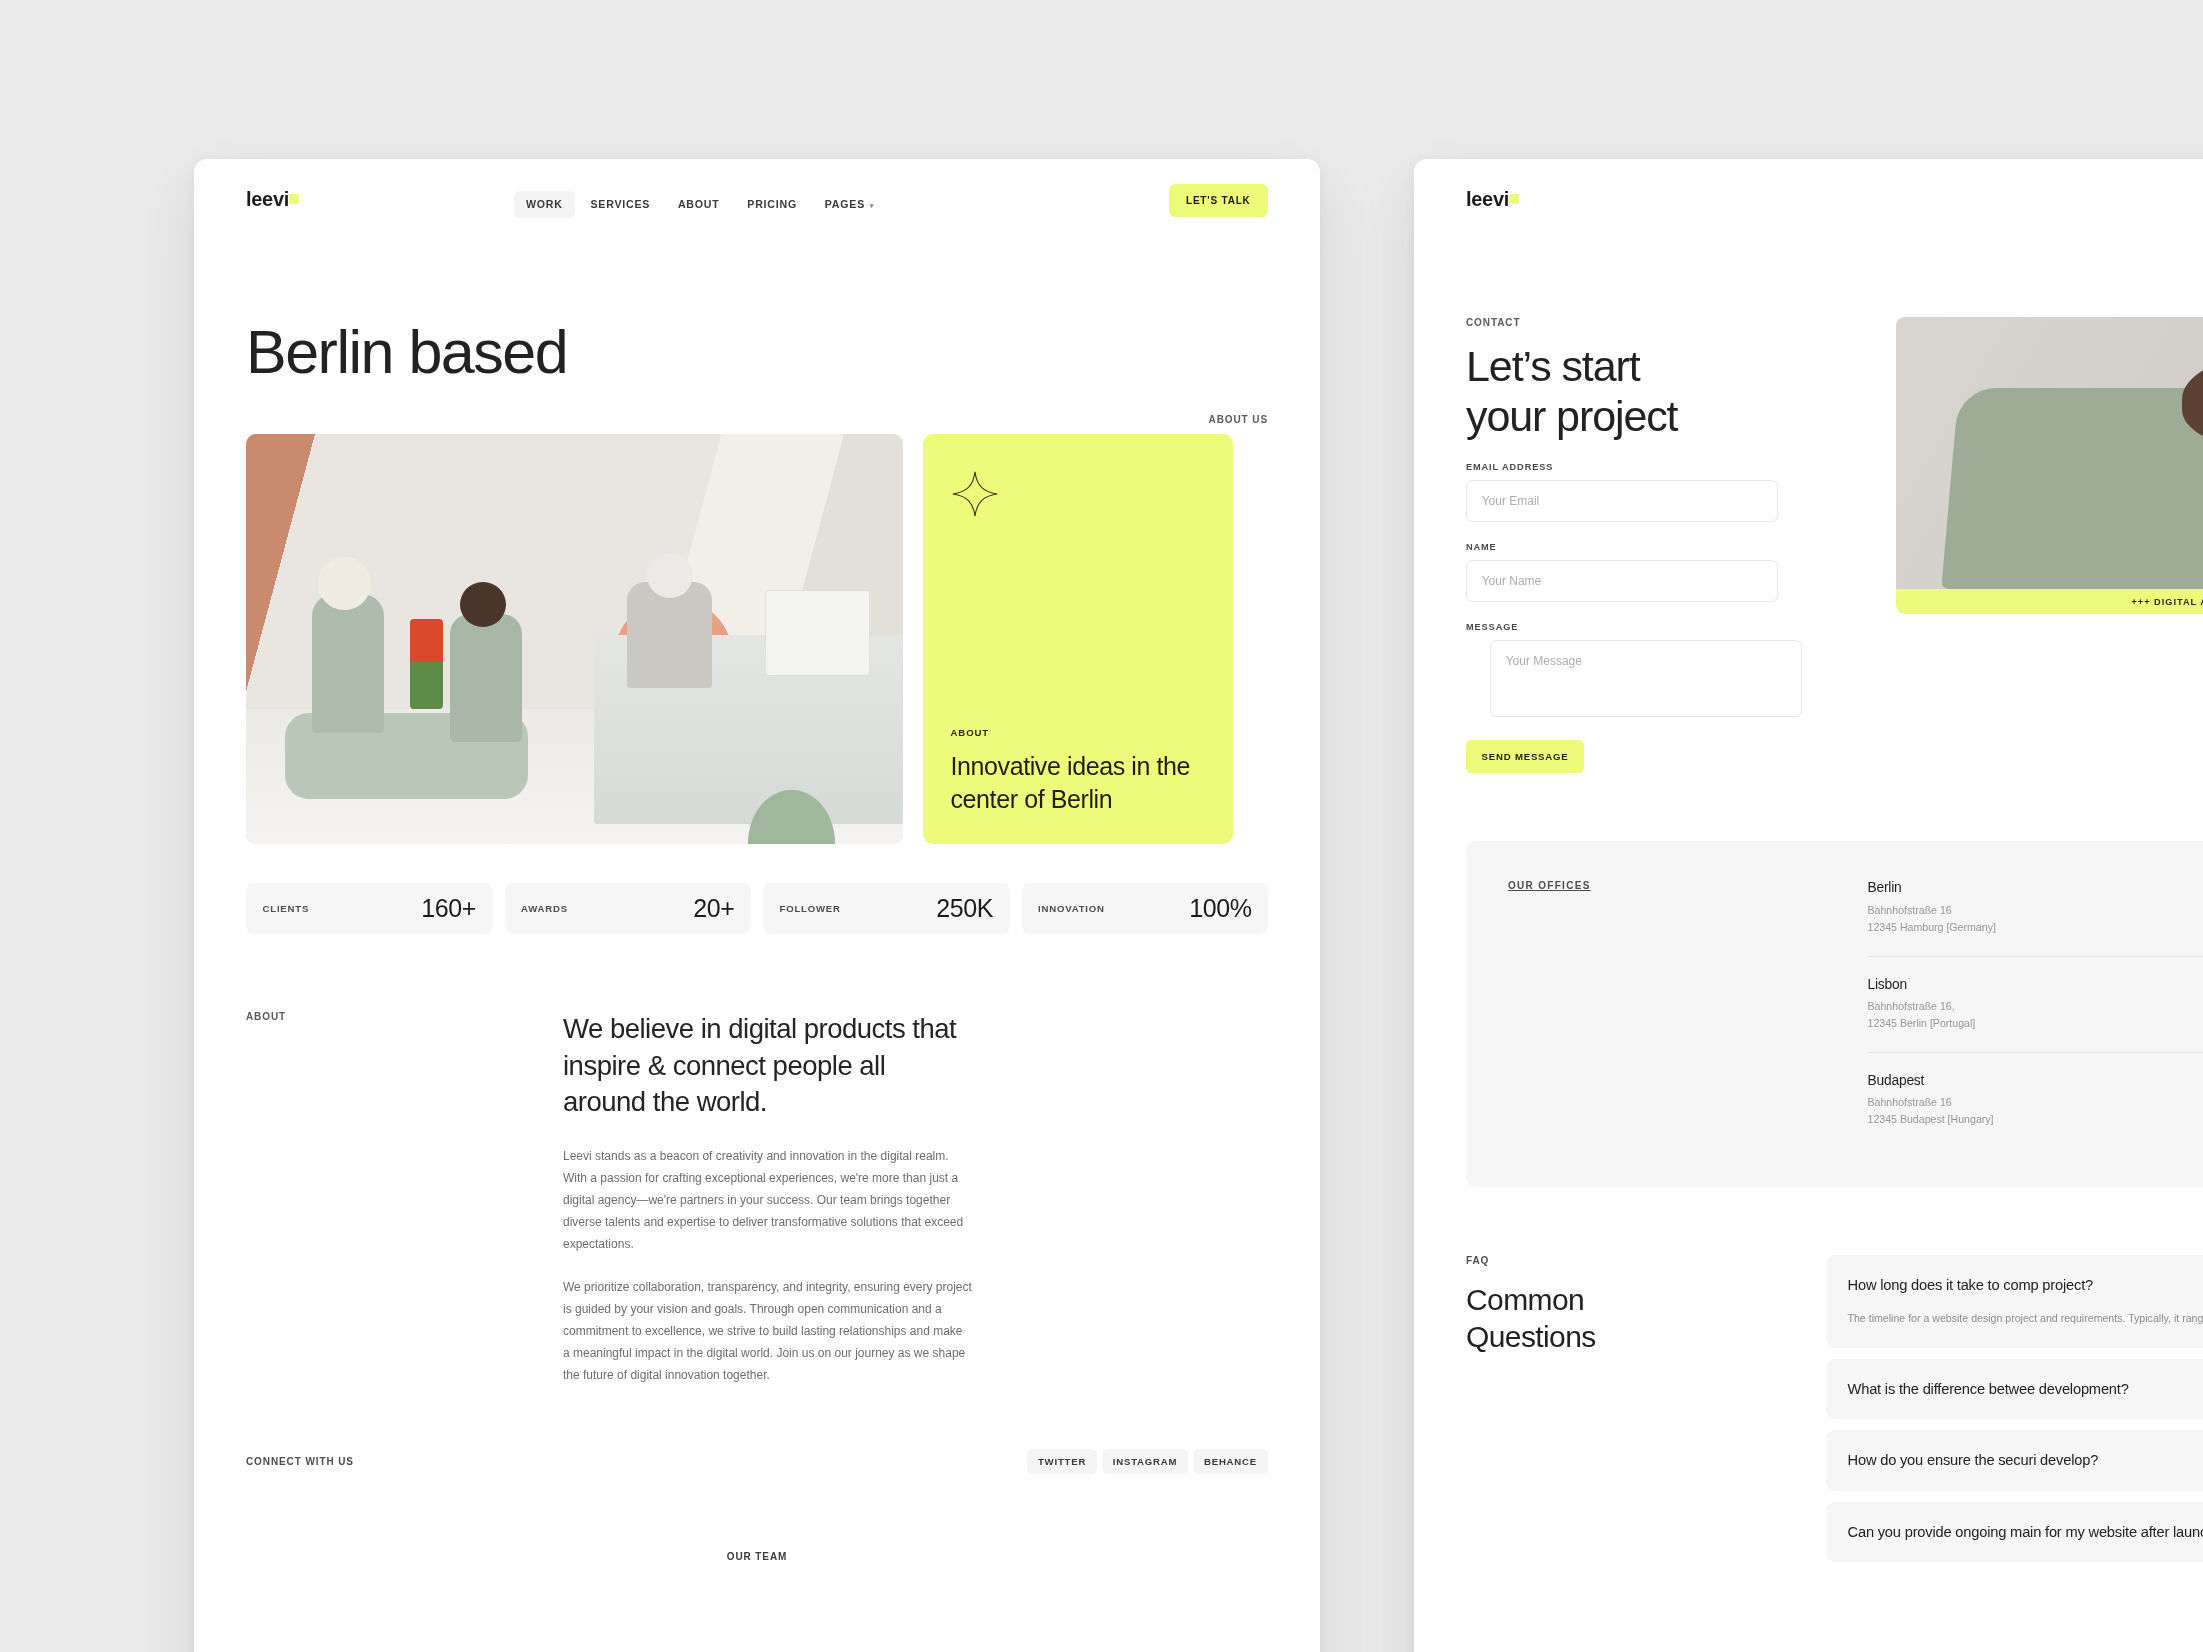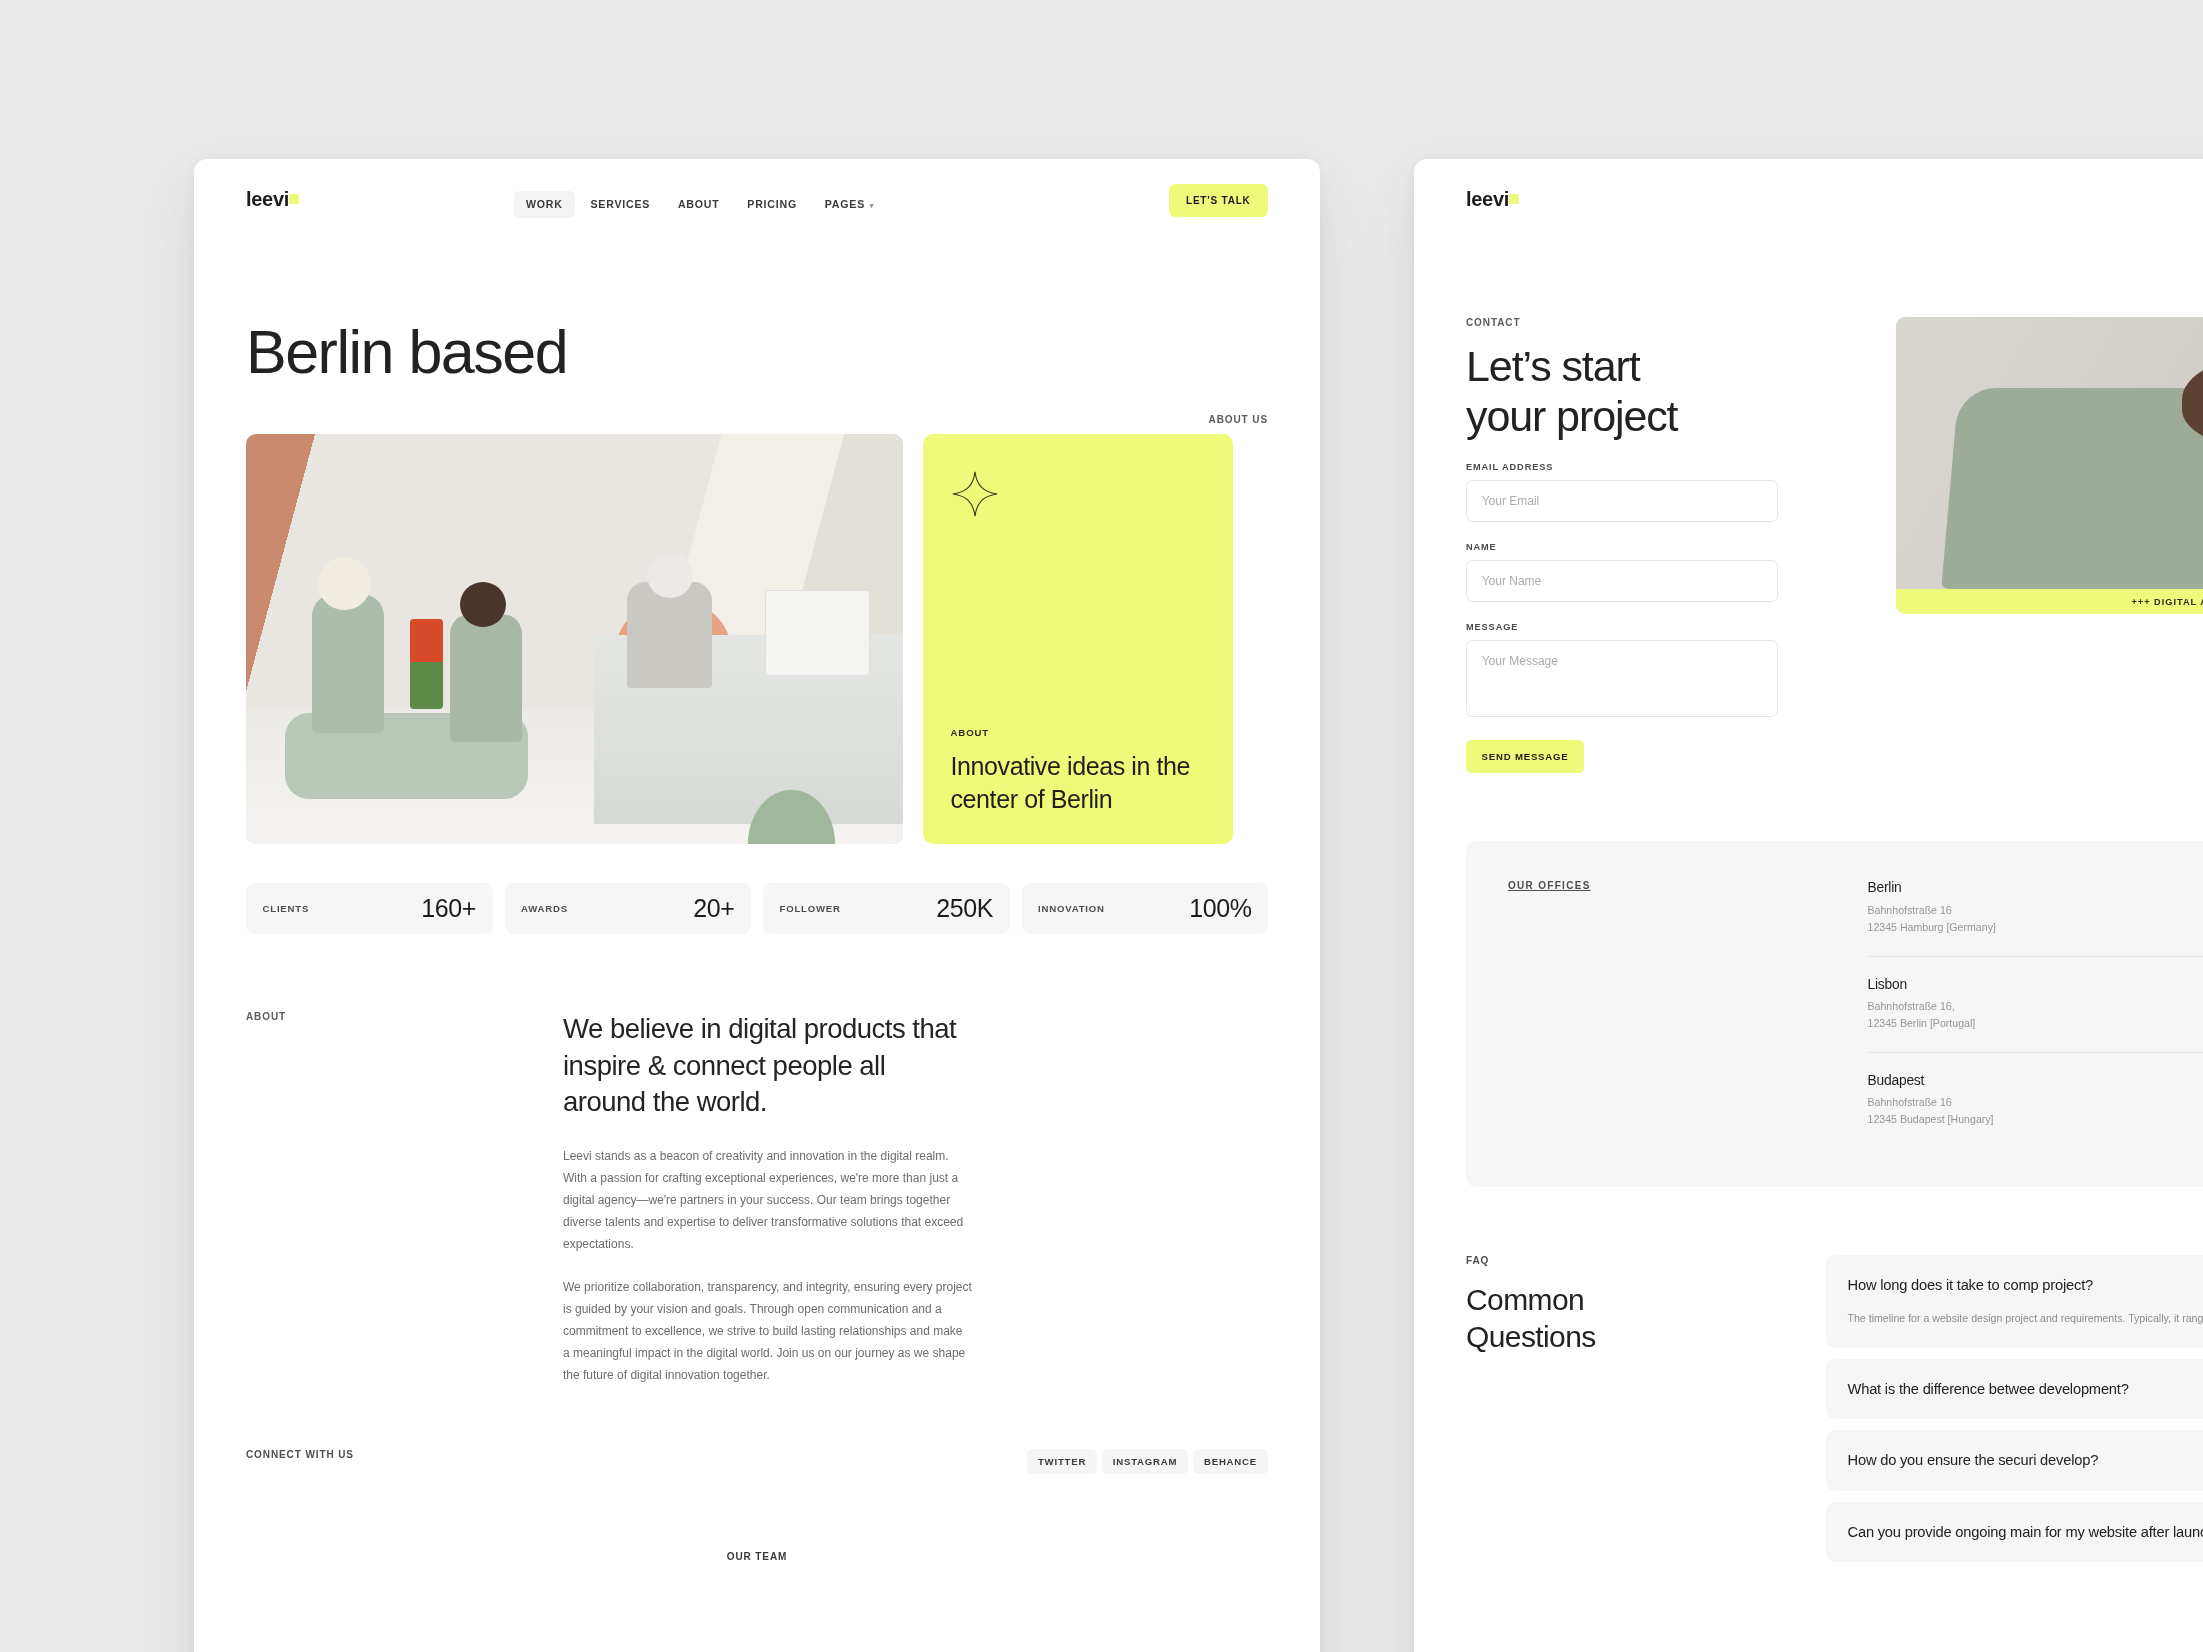--- a/index.html
+++ b/index.html
@@ -140,21 +140,21 @@
     letter-spacing:-0.5px; color:#242424;
   }
   .about p {
     margin-top:24px;
     font-size:12px; line-height:1.85; color:#6d6d6d;
   }
   .about p + p { margin-top:20px; }
 
   
   .connect {
-    display:flex; align-items:flex-start; justify-content:space-between;
+    display:flex; align-items:center; justify-content:space-between;
     padding:62px 52px 0 52px;
   }
   .connect .lbl { font-size:10px; letter-spacing:0.9px; font-weight:600; color:#4d4d4d; }
   .chips { display:flex; gap:4.6px; }
   .chip {
     background:#f5f5f5; border-radius:5.5px; padding:7.3px 11px;
     font-size:9.6px; letter-spacing:0.8px; font-weight:600; color:#3a3a3a;
   }
 
   
@@ -178,21 +178,21 @@
     font-size:9.2px; letter-spacing:0.9px; font-weight:700; color:#4a4a4a;
     display:block; margin-bottom:8.3px;
   }
   .field input, .field textarea {
     width:312px; border:0.9px solid #e6e6e6; border-radius:6.4px;
     background:#fff; padding:13px 14.7px;
     font-family:"Liberation Sans", sans-serif; font-size:12px; color:#444;
     outline:none; resize:none;
   }
   .field input::placeholder, .field textarea::placeholder { color:#adadad; }
-  .field textarea { height:77px; }
+  .field textarea { height:77px;margin-left:24px; }
   .send {
     margin-top:20px;
     background:#eefa79; border:none; border-radius:5.5px;
     padding:11px 15.6px;
     font-family:"Liberation Sans", sans-serif;
     font-size:9.6px; font-weight:700; letter-spacing:0.8px; color:#1f1f18;
     cursor:pointer;
   }
 
   .contact .right { flex:1; }

